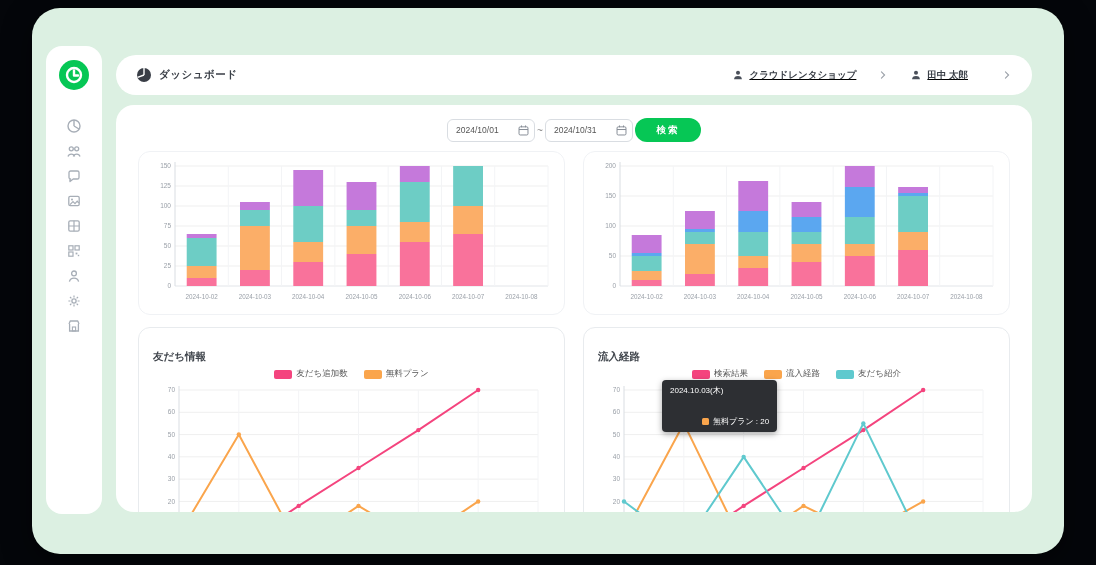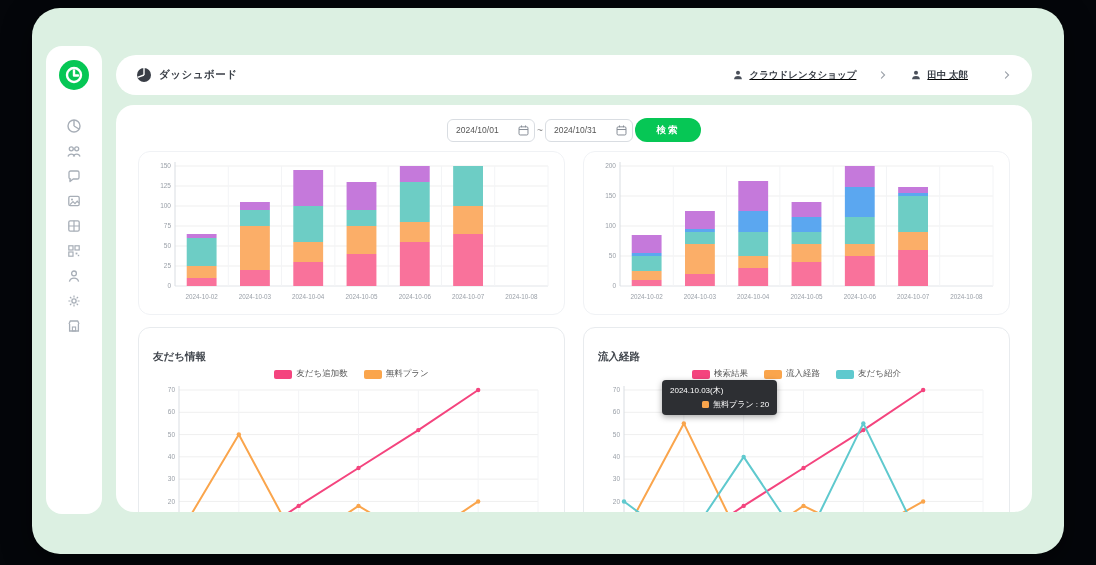--- a/index.html
+++ b/index.html
@@ -55,21 +55,21 @@
   .card{border:1px solid #f0f2f5;border-radius:12px;padding:4px 6px;box-sizing:border-box;background:#fff;}
   .card.bottom{border-color:#e8ebee;padding:8px 12px;height:240px;position:relative;}
   .card-title{font-size:10.5px;font-weight:bold;color:#41464d;margin:14px 0 3px 2px;}
   .legend{display:flex;justify-content:center;gap:16px;align-items:center;height:14px;margin-bottom:1px;}
   .legend-item{display:flex;align-items:center;gap:4px;font-size:8.5px;color:#555;cursor:pointer;}
   .swatch{width:18px;height:9px;border-radius:2px;}
   .tooltip{
     position:absolute;left:78px;top:52px;background:#2d2f33;border-radius:4px;padding:5px 8px;color:#fff;z-index:5;
     box-shadow:0 2px 6px rgba(0,0,0,.35);
   }
-  .tooltip-date{font-size:8px;margin-bottom:3px;white-space:nowrap;}
+  .tooltip-date{font-size:8px;margin-bottom:20px;white-space:nowrap;}
   .tooltip-row{display:flex;align-items:center;gap:4px;font-size:8px;white-space:nowrap;padding-left:32px;}
   .tooltip-swatch{width:7px;height:7px;border-radius:1.5px;}
 </style>
 </head>
 <body>
 
 <div class="frame">
 
   <div class="sidebar">
     <div class="logo">

